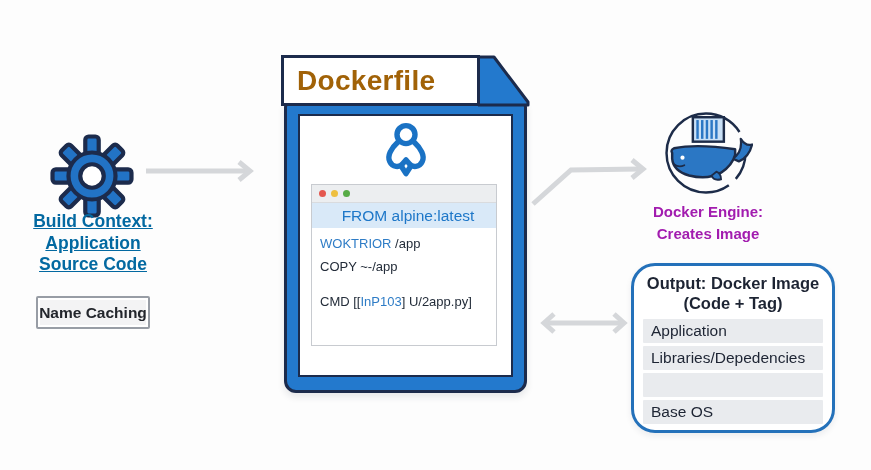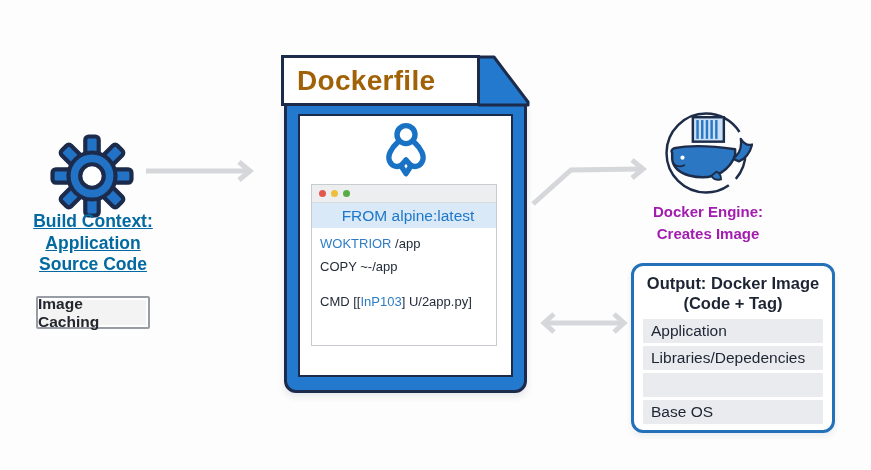--- a/index.html
+++ b/index.html
@@ -72,21 +72,21 @@
   
   .whale-wrap{position:absolute;left:659px;top:105px;width:94px;height:94px;}
   .engine-caption{
     position:absolute;left:625px;top:201px;width:166px;text-align:center;
     font-size:15px;font-weight:bold;color:#a21caf;line-height:21.5px;
   }
 
   
   .output-box{
     position:absolute;left:631px;top:263px;width:204px;height:170px;box-sizing:border-box;
-    background:#ffffff;border:3px solid #2471ba;border-radius:12px;
+    background:#ffffff;border:3px solid #2471ba;border-radius:24px;
     box-shadow:0 3px 6px rgba(30,40,60,.08);
   }
   .output-title{
     margin-top:7px;text-align:center;font-size:16.5px;font-weight:bold;
     color:#1d2433;line-height:20px;
   }
   .layers{margin:6px 9px 0;}
   .layer{
     height:24px;margin-bottom:3px;background:#e9ebee;border-radius:1px;
     display:flex;align-items:center;padding-left:8px;
@@ -110,21 +110,21 @@
       <circle cx="50" cy="50" r="14" fill="#ffffff" stroke="#1c2b4c" stroke-width="5"></circle>
     </svg>
   </div>
 
   <div class="left-caption">
     <div>Build Context:</div>
     <div>Application</div>
     <div>Source Code</div>
   </div>
 
-  <div class="img-cache-btn">Image Caching</div>
+  <div class="img-cache-btn">Name Caching</div>
 
   <svg class="arrow" style="left:146px;top:159px;" width="115" height="24">
     <line x1="0" y1="12" x2="102" y2="12"></line>
     <polyline points="93,3 104,12 93,21"></polyline>
   </svg>
 
   <div class="doc-body">
     <div class="doc-inner">
 
       <div class="pin-wrap">

